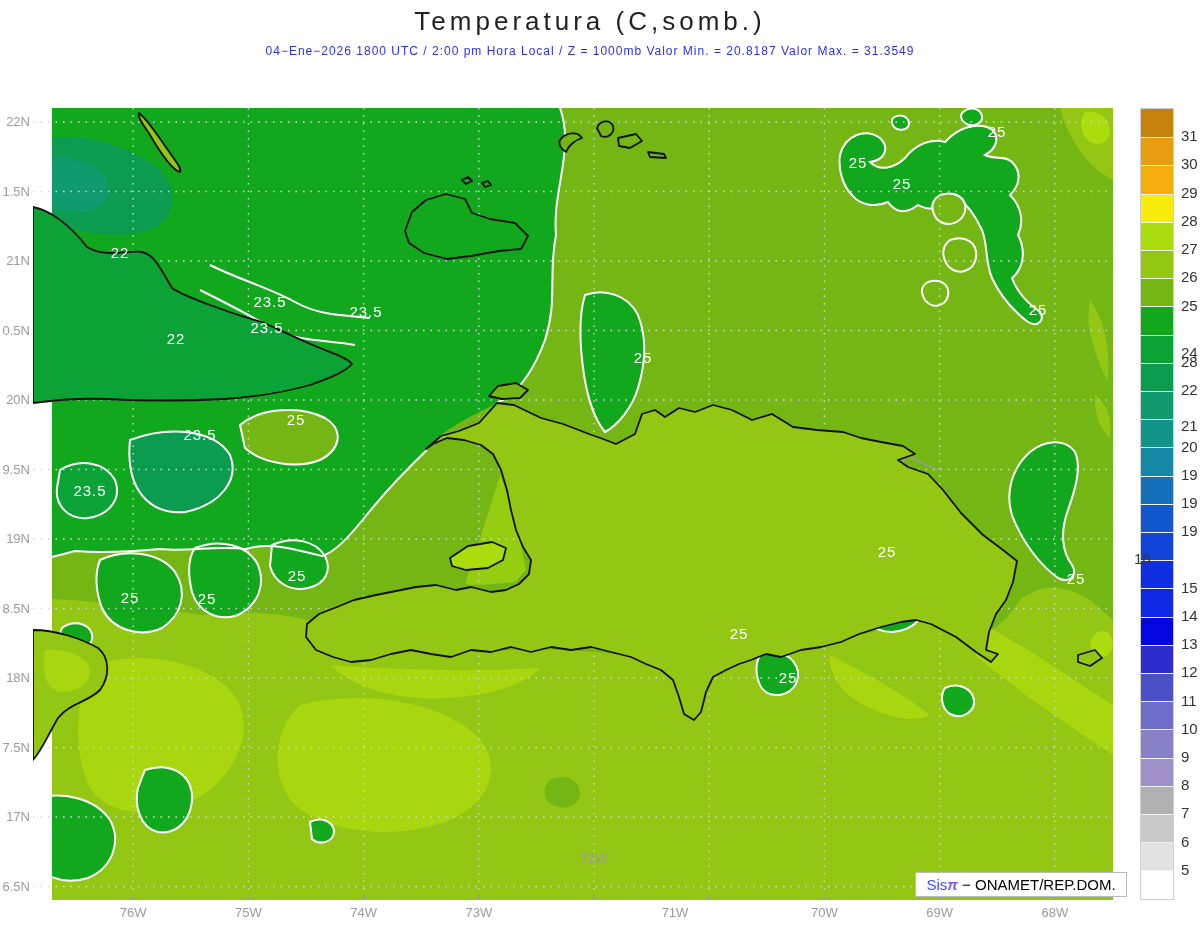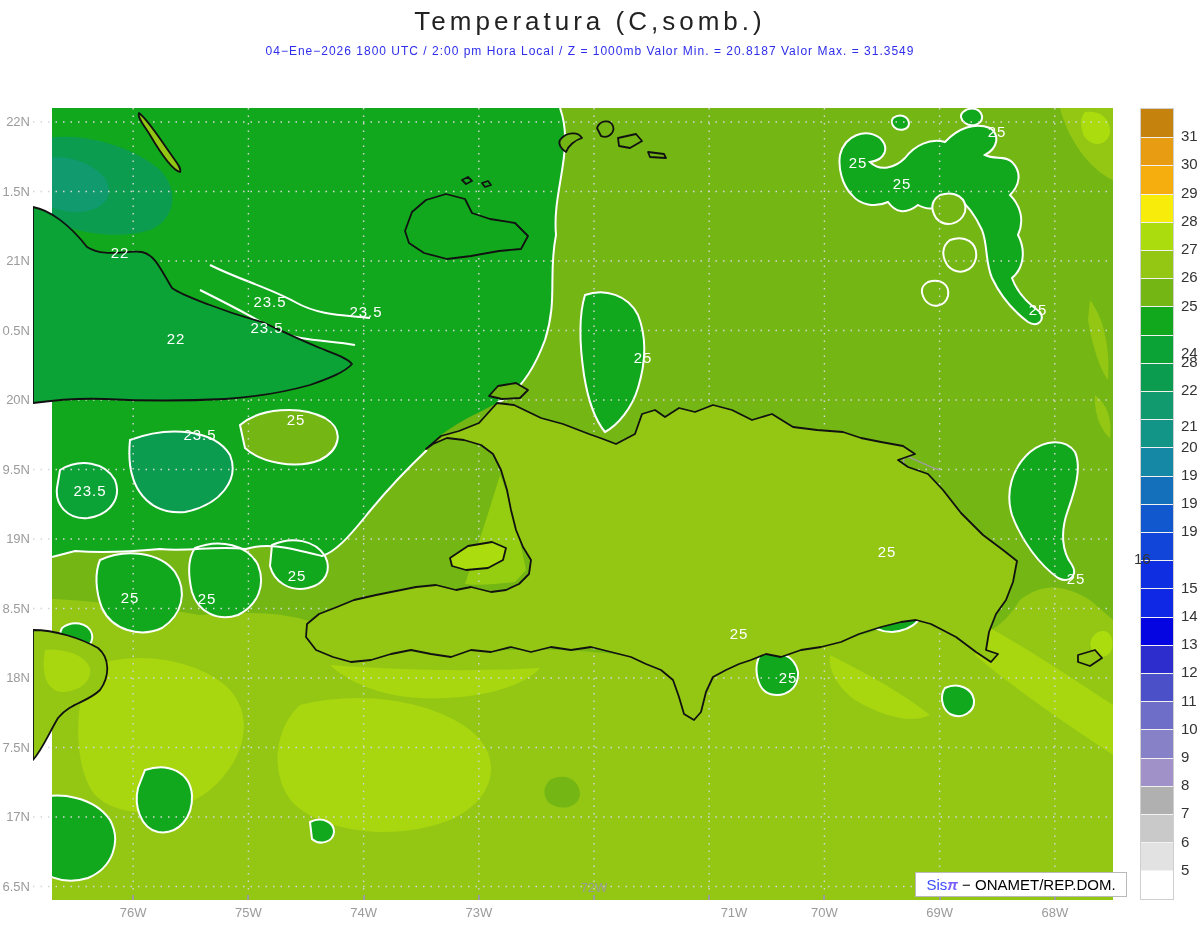--- a/index.html
+++ b/index.html
@@ -250,23 +250,23 @@
   <div id="xticks">
       <div class="tickmark" style="left: 132.2px; top: 895px;"></div>
       <div class="tick-label xtick" style="left: 103.2px; top: 905px;">76W</div>
       <div class="tickmark" style="left: 247.4px; top: 895px;"></div>
       <div class="tick-label xtick" style="left: 218.4px; top: 905px;">75W</div>
       <div class="tickmark" style="left: 362.6px; top: 895px;"></div>
       <div class="tick-label xtick" style="left: 333.6px; top: 905px;">74W</div>
       <div class="tickmark" style="left: 477.8px; top: 895px;"></div>
       <div class="tick-label xtick" style="left: 448.8px; top: 905px;">73W</div>
       <div class="tickmark" style="left: 593px; top: 895px;"></div>
-      <div class="tick-label xtick" style="left: 564px; top: 880px;">72W</div>
+      <div class="tick-label xtick" style="left: 564px; top: 851px;">72W</div>
       <div class="tickmark" style="left: 708.2px; top: 895px;"></div>
-      <div class="tick-label xtick" style="left: 704px; top: 905px;">71W</div>
+      <div class="tick-label xtick" style="left: 645px; top: 905px;">71W</div>
       <div class="tickmark" style="left: 823.4px; top: 895px;"></div>
       <div class="tick-label xtick" style="left: 794.4px; top: 905px;">70W</div>
       <div class="tickmark" style="left: 938.6px; top: 895px;"></div>
       <div class="tick-label xtick" style="left: 909.6px; top: 905px;">69W</div>
       <div class="tickmark" style="left: 1053.8px; top: 895px;"></div>
       <div class="tick-label xtick" style="left: 1024.8px; top: 905px;">68W</div>
     </div>
 
   <div class="cbar" id="cbar">
       <div class="cbar-seg" style="height: 28.2143px; background: rgb(197, 130, 13);"></div>

